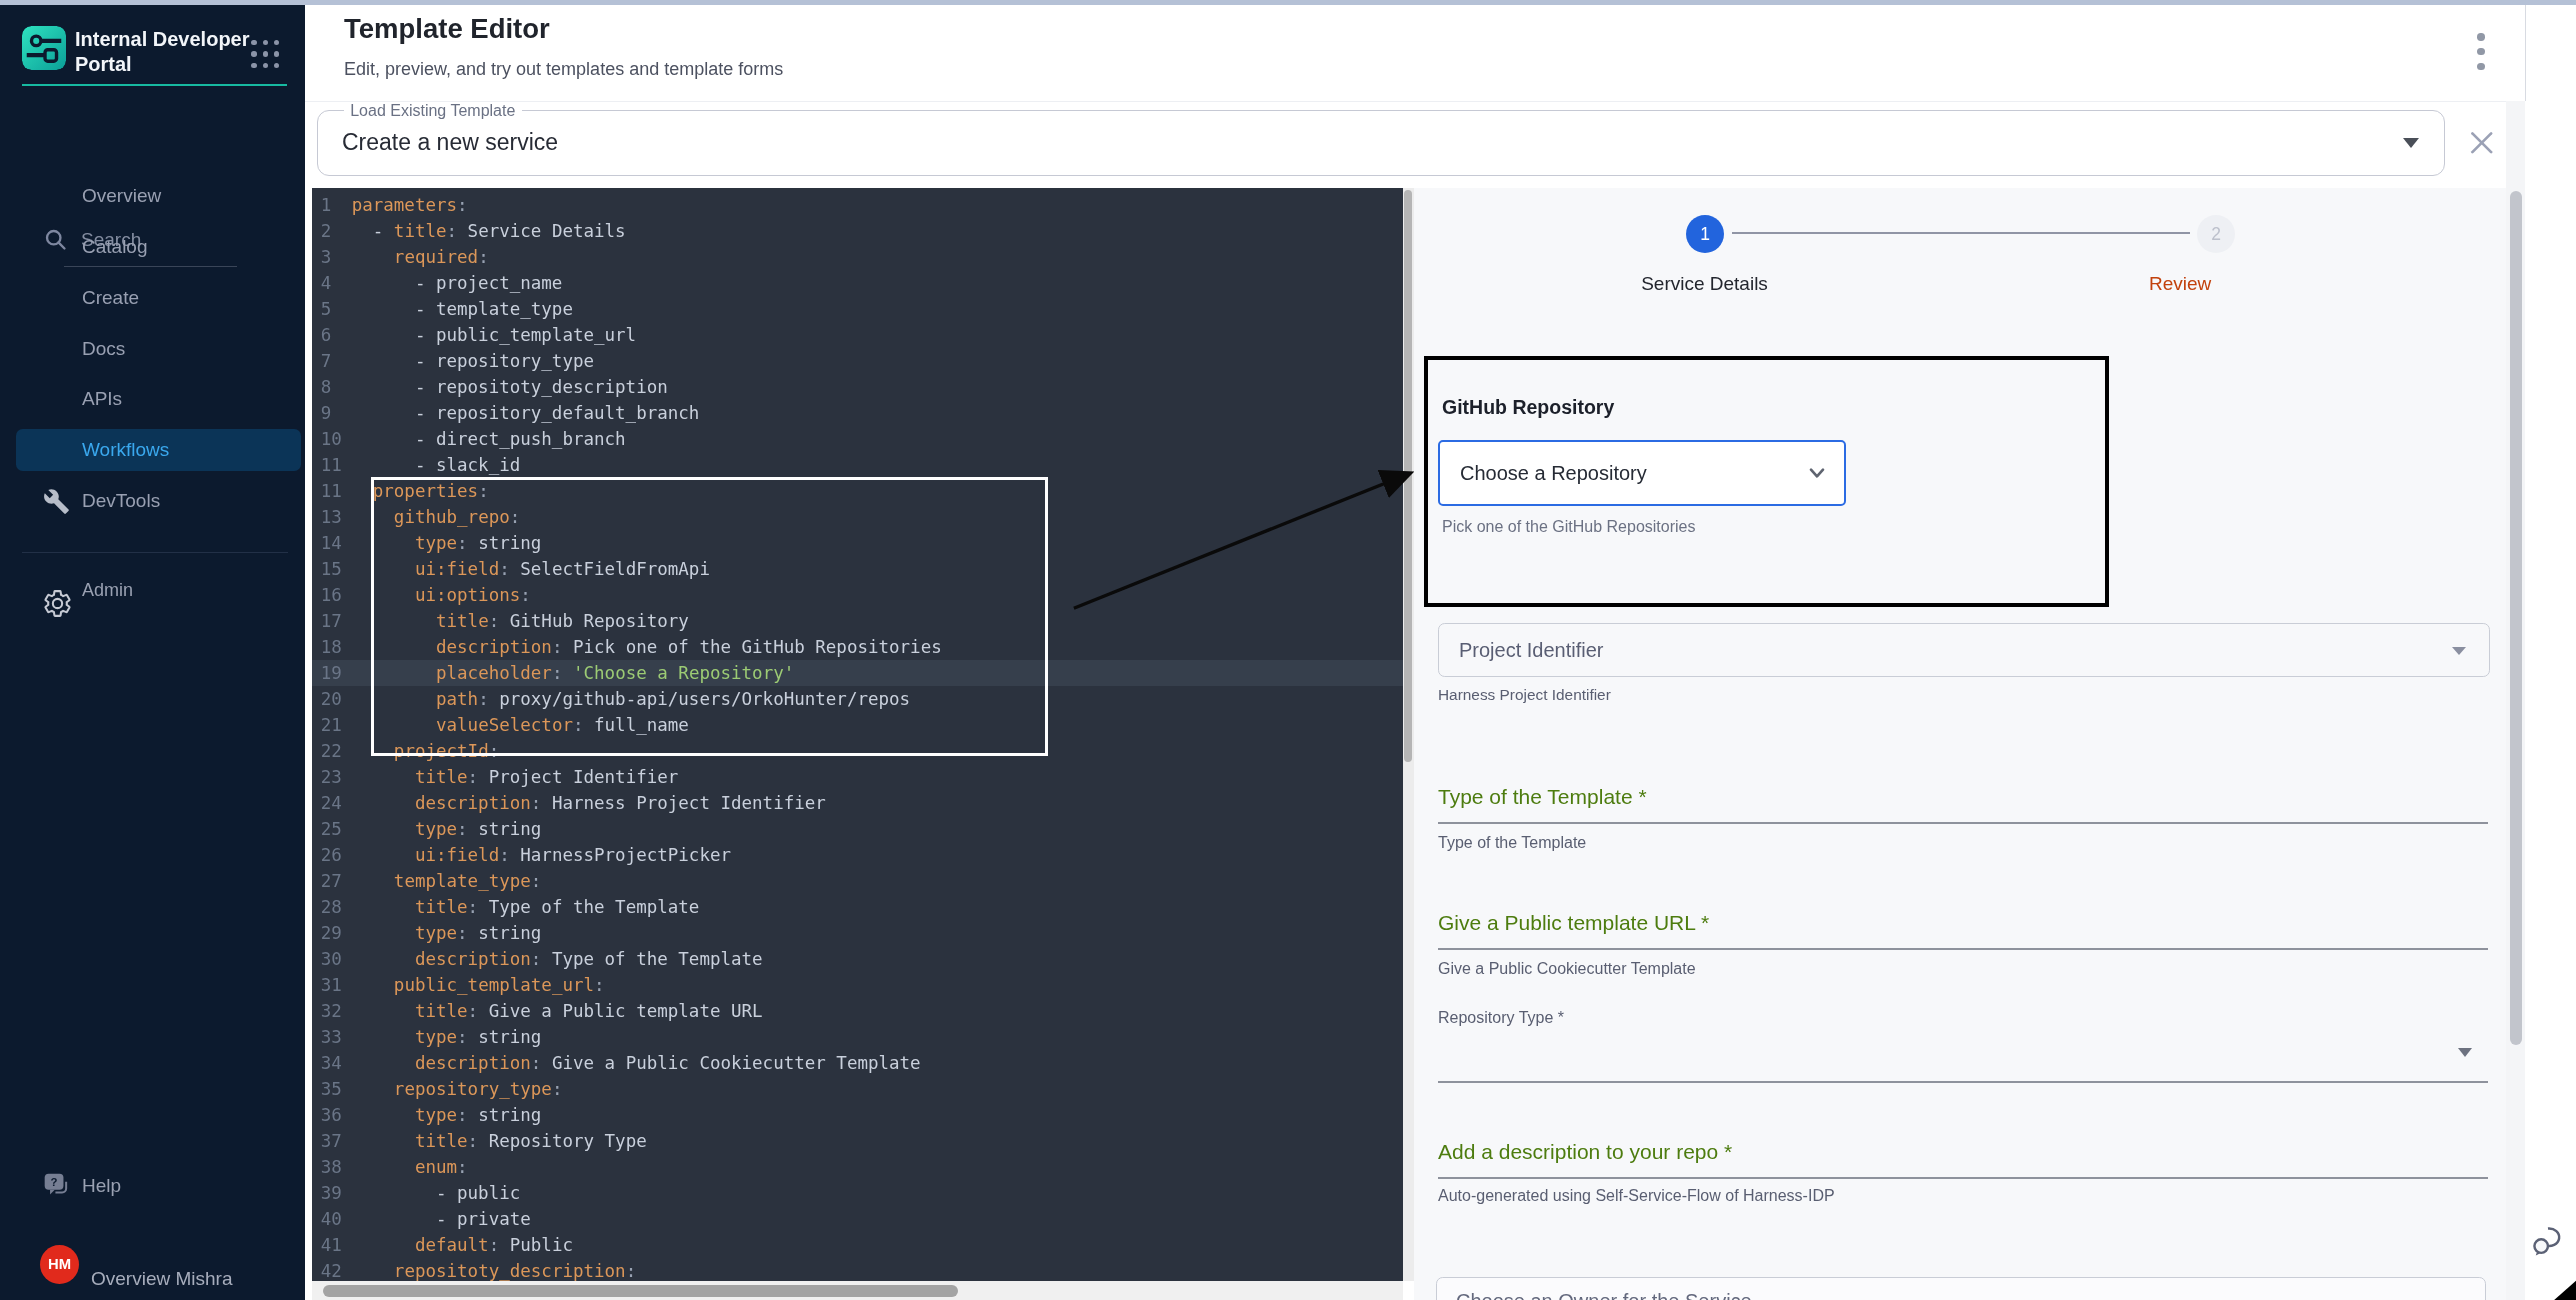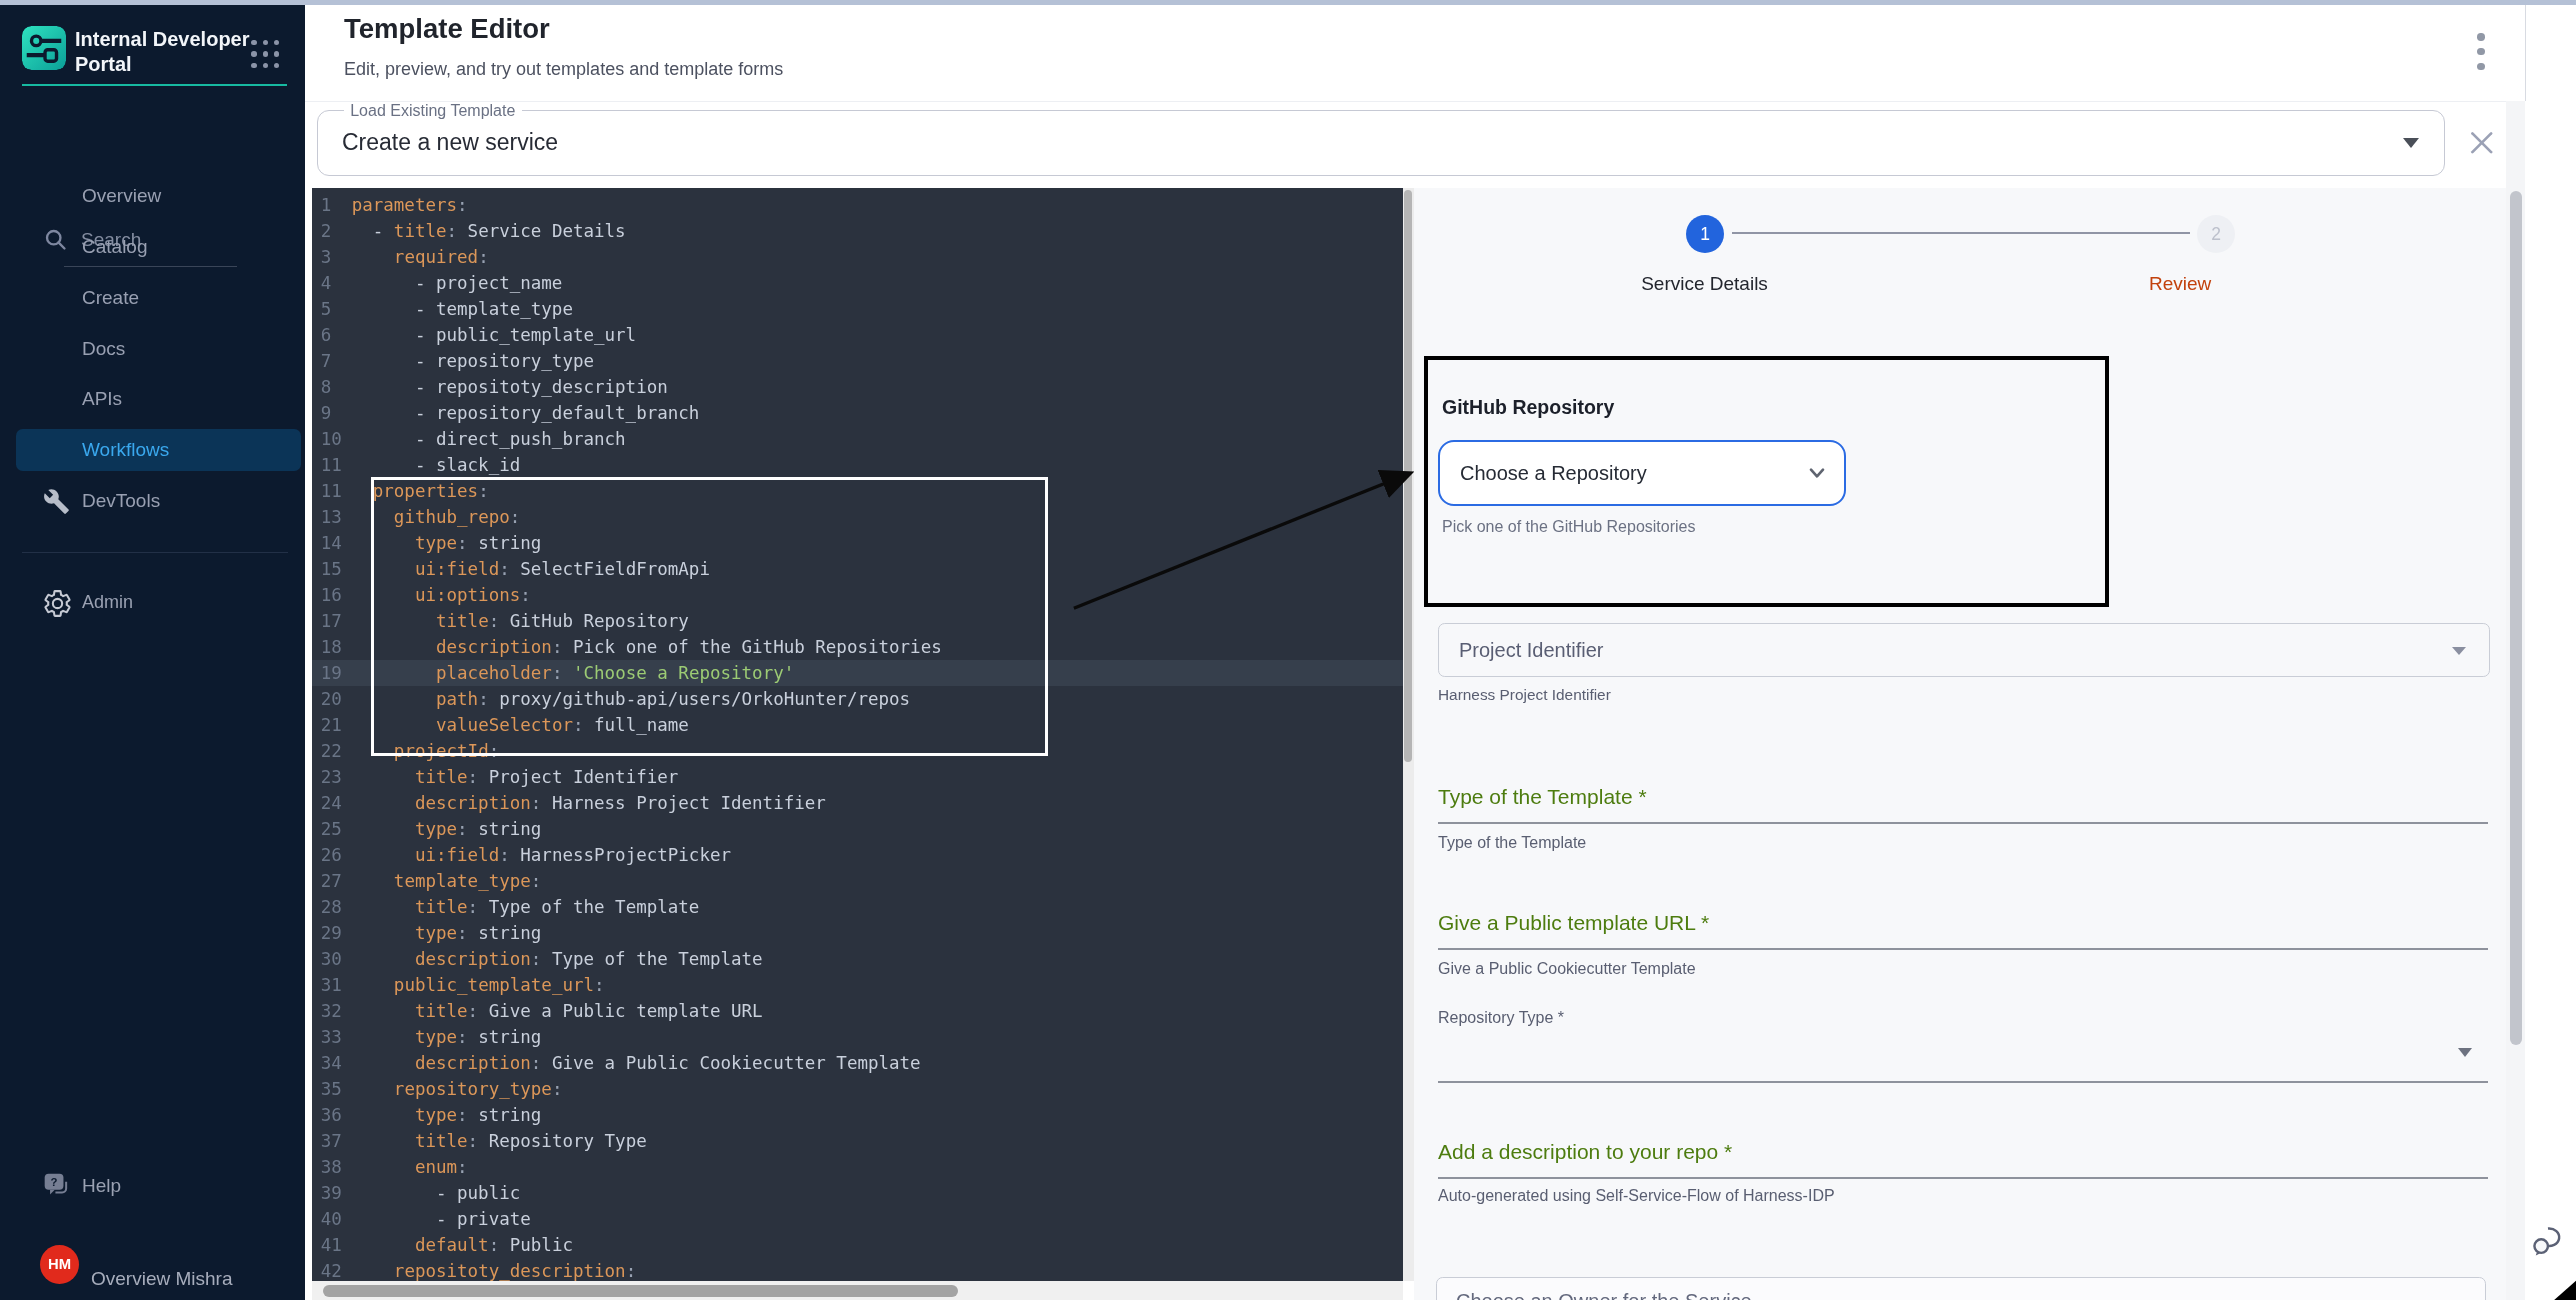--- a/index.html
+++ b/index.html
@@ -19,21 +19,21 @@
   #search-icon{left:43px;top:115px;width:25.5px;height:25.5px}
   #search-label{left:81px;top:117px;font-size:19px;color:#848da1}
   #search-underline{left:64px;top:154px;width:173px;height:1.3px;background:#3a4558}
   .nav-item{left:16px;width:285px;height:42px;border-radius:6.7px;display:flex;align-items:center;cursor:pointer}
   .nav-item .nav-label{margin-left:66px;font-size:19px;color:#99a0b2}
   .nav-item.active{background:#0b3457}
   .nav-item.active .nav-label{color:#3aa8ee}
   .nav-item .nav-ico{position:absolute;left:27px;top:8px;width:27px;height:27px}
   .nav-item.has-ico .nav-label{margin-left:66px}
   #admin-divider{left:21.5px;top:547px;width:266px;height:1.3px;background:#223047}
-  #admin-item{left:16px;top:575px;width:285px;height:46px;border-radius:6.7px;display:flex;align-items:center;cursor:pointer}
+  #admin-item{left:16px;top:575px;width:285px;height:46px;border-radius:6.7px;display:flex;cursor:pointer}
   #gear-icon{position:absolute;left:25.5px;top:8px;width:31px;height:31px}
   #admin-label{margin-left:66px;font-size:18px;color:#9aa1b2}
   #help-item{left:16px;top:1158px;width:285px;height:46px;display:flex;align-items:center;cursor:pointer}
   #help-icon{position:absolute;left:25.5px;top:8px;width:29.5px;height:29.5px}
   #help-label{margin-left:66px;font-size:19px;color:#9aa1b2}
   #user-item{left:16px;top:1234px;width:285px;height:51px;display:flex;align-items:flex-end;cursor:pointer}
   #avatar{position:absolute;left:24px;top:6px;width:39px;height:39px;border-radius:50%;background:#e12a1c;
           color:#fff;font-weight:bold;font-size:14.8px;display:flex;align-items:center;justify-content:center}
   #user-name{margin-left:75px;font-size:19px;color:#a7adbc}
   
@@ -68,21 +68,21 @@
   .step-circle{width:38px;height:38px;border-radius:50%;display:flex;align-items:center;justify-content:center;
                font-size:17.5px;cursor:pointer}
   #step1-circle{left:1686px;top:215px;background:#2264dd;color:#ffffff}
   #step2-circle{left:2197px;top:215px;background:#eef0f4;color:#bdc1cc}
   #step-connector{left:1732px;top:232px;width:458px;height:2px;background:#9095a5}
   #step1-label{left:1604px;top:273px;width:201px;text-align:center;font-size:19px;color:#23262e}
   #step2-label{left:2149px;top:273px;width:134px;text-align:left;font-size:19px;color:#c2410c}
   
   #gh-label{left:1442px;top:396px;font-size:19.5px;font-weight:bold;color:#1c202a}
   #gh-select{left:1438px;top:440px;width:404px;height:62px;background:#ffffff;border:2px solid #2b6be3;
-             border-radius:16px;display:flex;align-items:center;cursor:pointer}
+             border-radius:5px;display:flex;align-items:center;cursor:pointer}
   #gh-select-value{margin-left:20px;font-size:20px;color:#262b35}
   #gh-chevron{position:absolute;right:14.8px;top:19px;width:24px;height:24px}
   #gh-helper{left:1442px;top:518px;font-size:16px;color:#6b7183}
   
   #proj-select{left:1438px;top:623px;width:1050px;height:52px;border:1.3px solid #c9cdd6;border-radius:6.7px;
                display:flex;align-items:center;cursor:pointer}
   #proj-placeholder{margin-left:20px;font-size:20px;color:#595e73}
   #proj-caret{position:absolute;right:23px;top:23px;width:0;height:0;
         border-left:7.4px solid transparent;border-right:7.4px solid transparent;border-top:8.7px solid #8a8fa0}
   #proj-helper{left:1438px;top:686px;font-size:15.4px;color:#595e71}

